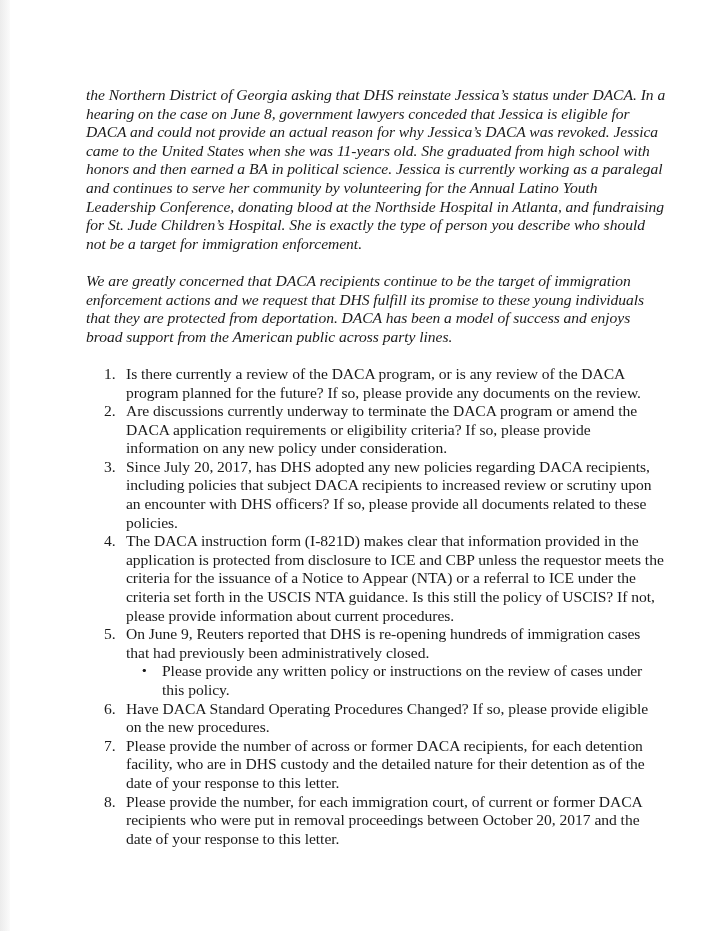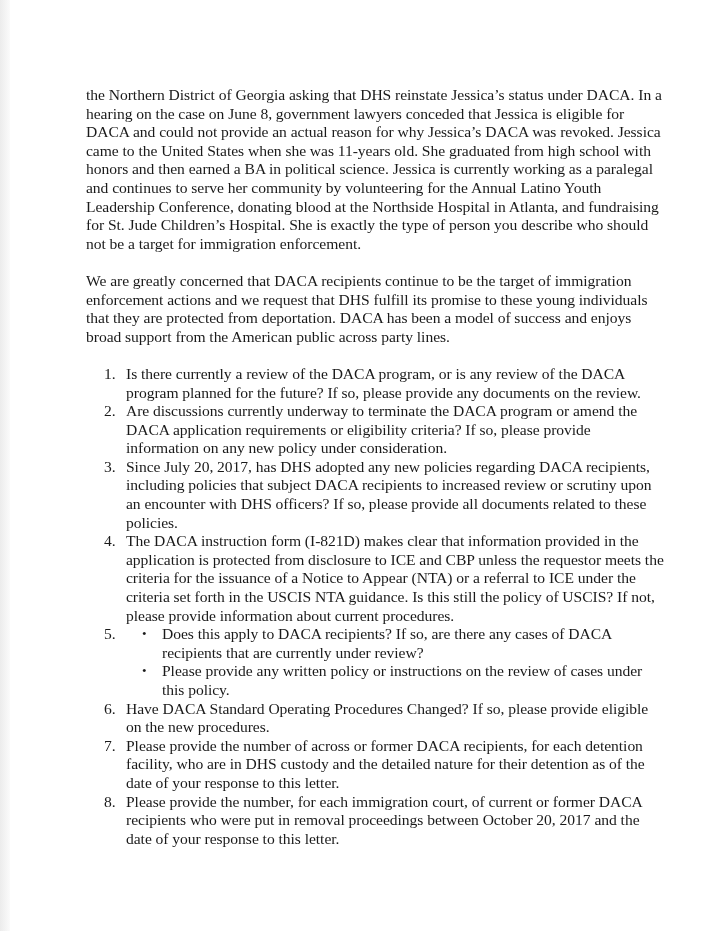--- a/index.html
+++ b/index.html
@@ -25,20 +25,21 @@
       position: absolute;
       left: 86px;
       top: 86px;
       width: 580px;
       font-size: 15.6px;
       line-height: 18.6px;
       letter-spacing: -0.05px;
     }
     p {
       margin: 0 0 18.6px 0;
+      font-style: italic;
     }
     ol.questions {
       list-style: none;
       margin: 0;
       padding: 0 0 0 40px;
     }
     ol.questions > li {
       position: relative;
       margin: 0;
     }
@@ -83,24 +84,24 @@
     <li>
       <span class="num">3.</span>
       <span>Since July 20, 2017, has DHS adopted any new policies regarding DACA recipients, including policies that subject DACA recipients to increased review or scrutiny upon an encounter with DHS officers? If so, please provide all documents related to these policies.</span>
     </li>
     <li>
       <span class="num">4.</span>
       <span>The DACA instruction form (I-821D) makes clear that information provided in the application is protected from disclosure to ICE and CBP unless the requestor meets the criteria for the issuance of a Notice to Appear (NTA) or a referral to ICE under the criteria set forth in the USCIS NTA guidance.  Is this still the policy of USCIS?  If not, please provide information about current procedures.</span>
     </li>
     <li>
       <span class="num">5.</span>
+      <span>On June 9, Reuters reported that DHS is re-opening hundreds of immigration cases that had previously been administratively closed.</span>
       <ul class="sub">
         <li>
           <span class="bullet">•</span>
-          <span>Does this apply to DACA recipients? If so, are there any cases of DACA recipients that are currently under review?</span>
         </li>
         <li>
           <span class="bullet">•</span>
           <span>Please provide any written policy or instructions on the review of cases under this policy.</span>
         </li>
       </ul>
     </li>
     <li>
       <span class="num">6.</span>
       <span>Have DACA Standard Operating Procedures Changed?  If so, please provide eligible on the new procedures.</span>

